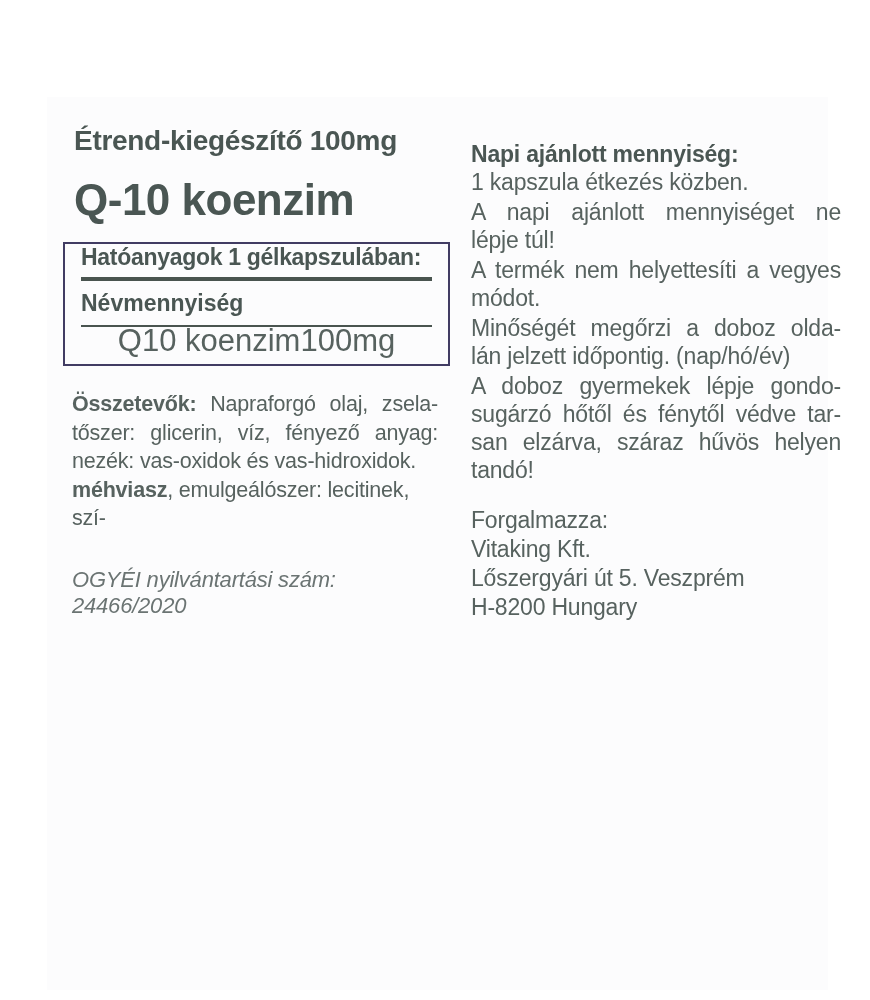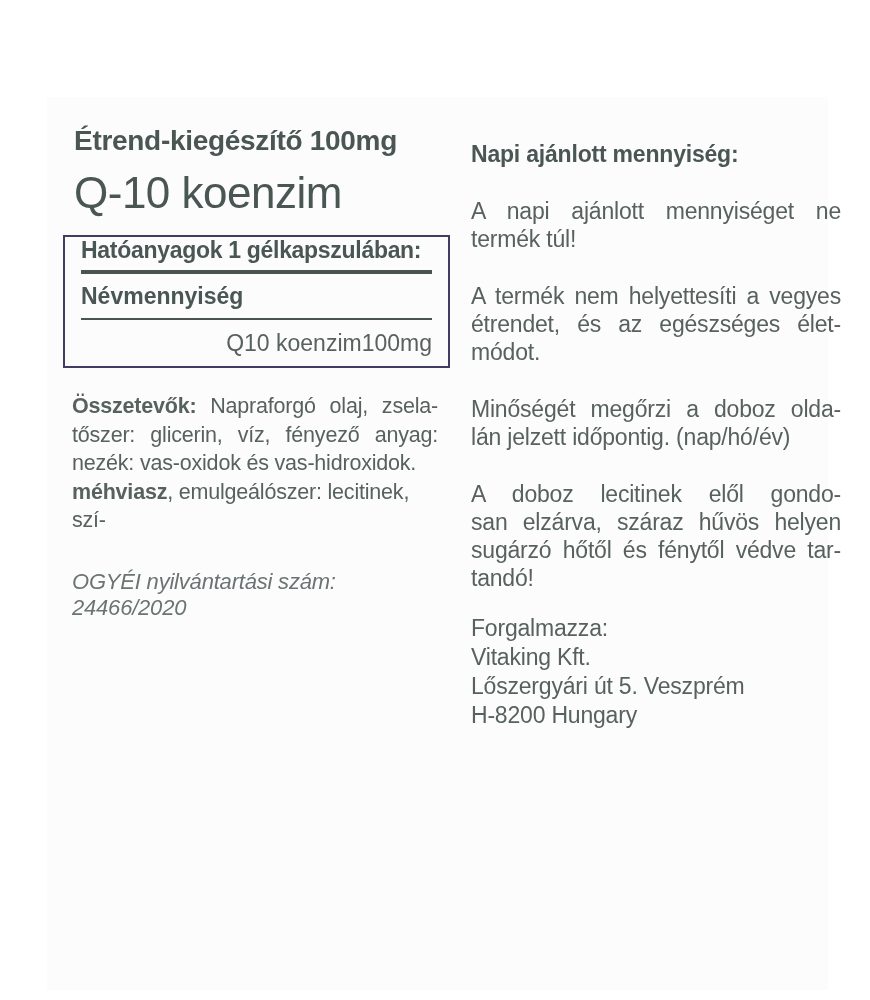--- a/index.html
+++ b/index.html
@@ -13,46 +13,46 @@
     position:absolute;left:47px;top:97px;width:781px;height:893px;
     background:var(--panel,#fcfcfd);
   }
   
   .left-col{position:absolute;left:72px;top:124px;width:366px;color:var(--body,#57625f);}
   .subtitle{
     font-size:28px;font-weight:bold;letter-spacing:-0.3px;line-height:34px;
     color:var(--heading,#4a5653);margin-left:2px;
   }
   .title{
-    font-size:44px;font-weight:normal;letter-spacing:-0.5px;line-height:52px;
-    color:var(--heading,#4a5653);margin-top:9px;margin-left:2px;
+    font-size:44px;font-weight:bold;letter-spacing:-0.5px;line-height:52px;
+    color:var(--heading,#4a5653);margin-top:16px;margin-left:2px;
   }
   .infobox{
     margin-top:16px;margin-left:-9px;width:351px;
     border:2px solid var(--boxborder,#413c63);
     padding:0 16px 10px;
     color:var(--heading,#4a5653);
   }
   .box-header{font-size:23px;font-weight:bold;letter-spacing:-0.3px;line-height:26px;}
   .rule-thick{height:4px;background:var(--rule,#49544f);margin-top:7px;}
   .rule-thin{height:2px;background:var(--rule,#49544f);margin-top:9px;}
   .box-cols{display:flex;justify-content:flex-start;margin-top:9px;
     font-size:23px;font-weight:bold;line-height:26px;}
-  .box-row{display:flex;justify-content:flex-end;margin-top:10px;
-    font-size:23px;line-height:26px;color:var(--body,#57625f);}
+  .box-row{display:flex;justify-content:center;margin-top:1px;
+    font-size:31px;line-height:26px;color:var(--body,#57625f);}
   .net{margin-top:24px;font-size:31px;font-weight:bold;line-height:34px;
     letter-spacing:-0.3px;color:var(--heading,#4a5653);}
   .ingredients{margin-top:24px;font-size:21.5px;line-height:28.5px;letter-spacing:-0.2px;}
   .reg{margin-top:34px;font-size:22px;font-style:italic;letter-spacing:-0.2px;
     color:var(--muted,#6b7473);}
   
   .right-col{position:absolute;left:471px;top:140px;width:370px;
     font-size:23px;line-height:28px;letter-spacing:-0.2px;color:var(--body,#57625f);}
   .dose-heading{font-weight:bold;color:var(--heading,#4a5653);}
-  .para{margin-top:29px;text-align:right;}
+  .para{margin-top:2px;text-align:right;}
   .address{margin-top:22px;line-height:29px;}
   
   .jp .ln{text-align-last:justify;}
   .jp .ln.last{text-align-last:left;}
 </style>
 </head>
 <body>
 
 <div class="panel"></div>
 
@@ -81,39 +81,39 @@
       <div class="ln last"><span>nezék: vas-oxidok és vas-hidroxidok.</span></div>
       <div class="ln"><span style="font-weight: bold;">méhviasz</span><span>, emulgeálószer: lecitinek, szí-</span></div>
     </div>
 
   <div class="reg">OGYÉI nyilvántartási szám: 24466/2020</div>
 </div>
 
 <div class="right-col">
   <div>
     <div class="dose-heading">Napi ajánlott mennyiség:</div>
+    <div>1 kapszula étkezés közben.</div>
   </div>
 
   <div class="para jp">
       <div class="ln"><span>A napi ajánlott mennyiséget ne</span></div>
-      <div class="ln last"><span>termék túl!</span></div>
+      <div class="ln last"><span>lépje túl!</span></div>
     </div>
   <div class="para jp">
       <div class="ln"><span>A termék nem helyettesíti a vegyes</span></div>
-      <div class="ln"><span>étrendet, és az egészséges élet-</span></div>
       <div class="ln last"><span>módot.</span></div>
     </div>
   <div class="para jp">
       <div class="ln"><span>Minőségét megőrzi a doboz olda-</span></div>
       <div class="ln last"><span>lán jelzett időpontig. (nap/hó/év)</span></div>
     </div>
   <div class="para jp">
-      <div class="ln"><span>A doboz lecitinek elől gondo-</span></div>
+      <div class="ln"><span>A doboz gyermekek lépje gondo-</span></div>
+      <div class="ln"><span>sugárzó hőtől és fénytől védve tar-</span></div>
       <div class="ln"><span>san elzárva, száraz hűvös helyen</span></div>
-      <div class="ln"><span>sugárzó hőtől és fénytől védve tar-</span></div>
       <div class="ln last"><span>tandó!</span></div>
     </div>
 
   <div class="address">
       <div class="ln"><span>Forgalmazza:</span></div>
       <div class="ln"><span>Vitaking Kft.</span></div>
       <div class="ln"><span>Lőszergyári út 5. Veszprém</span></div>
       <div class="ln last"><span>H-8200 Hungary</span></div>
     </div>
 </div>

